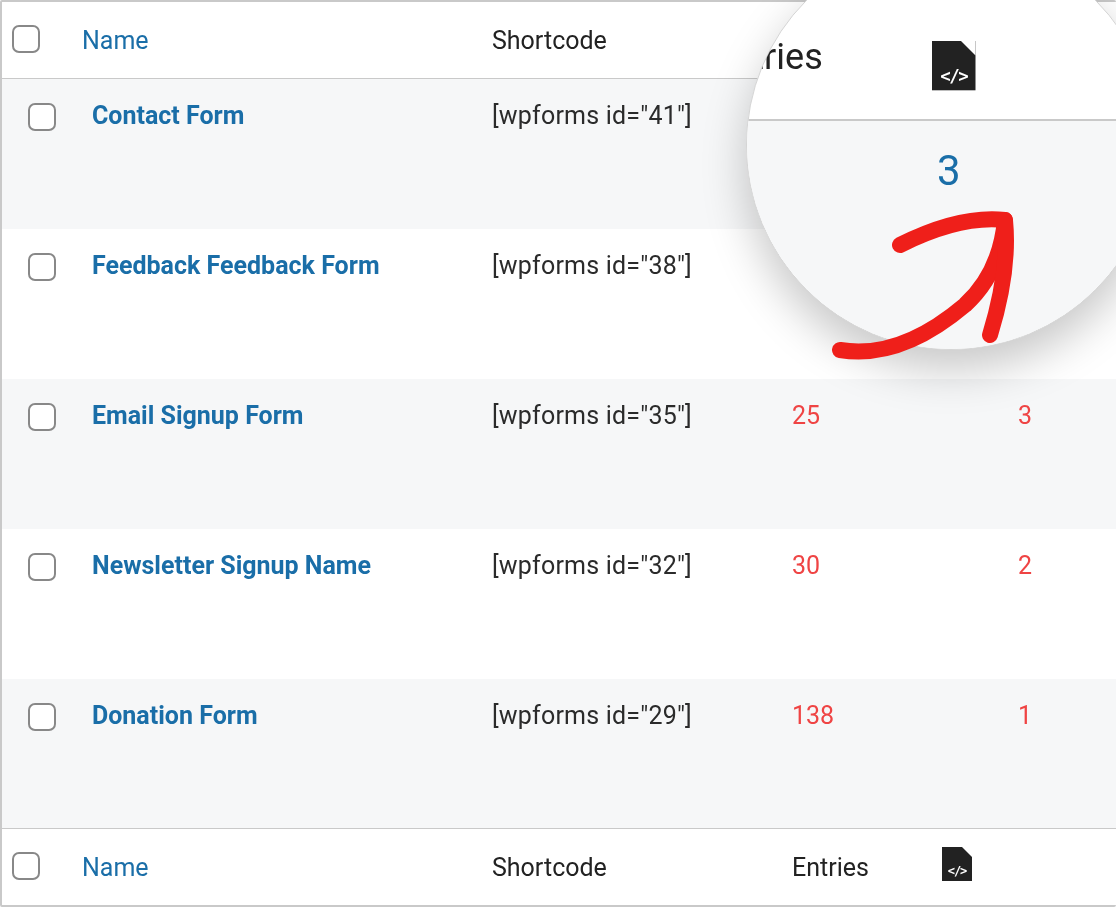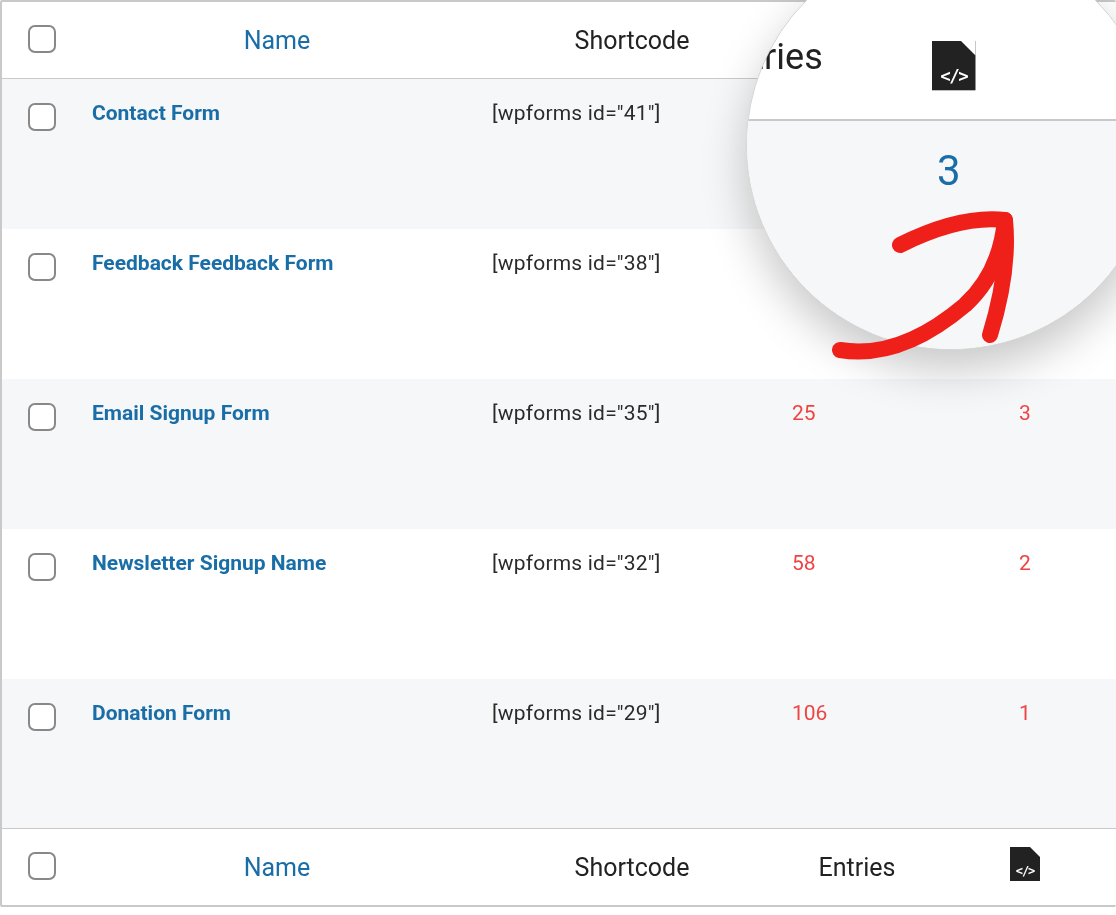--- a/index.html
+++ b/index.html
@@ -26,21 +26,21 @@
     table-layout: fixed;
   }
   table.forms col.c-cb   { width: 80px; }
   table.forms col.c-name { width: 400px; }
   table.forms col.c-sc   { width: 300px; }
   table.forms col.c-ent  { width: 150px; }
   table.forms col.c-loc  { width: 186px; }
 
   table.forms thead th,
   table.forms tfoot th {
-    text-align: center;
+    text-align: left;
     font-weight: 400;
     font-size: 25px;
     padding: 18px 10px;
     border-bottom: 1px solid #c9c9c9;
     background: #fff;
   }
   table.forms tfoot th {
     border-bottom: none;
     border-top: 1px solid #c9c9c9;
   }
@@ -49,21 +49,21 @@
     padding-left: 0;
   }
   table.forms thead th.th-name a,
   table.forms tfoot th.th-name a {
     color: #1a6ea8;
     text-decoration: none;
   }
   table.forms tbody td {
     vertical-align: top;
     padding: 22px 10px 0 10px;
-    font-size: 21px;
+    font-size: 25px;
     border-top: 1px solid transparent;
   }
   table.forms tbody tr {
     height: 150px;
     border-top: 1px solid #e3e3e3;
   }
   table.forms tbody tr:first-child {
     border-top: none;
   }
   table.forms tbody tr:nth-child(odd)  { background: #f6f7f8; }
@@ -240,28 +240,28 @@
             <td class="c-cb"><span class="cb"></span></td>
             <td class="c-name"><a href="#">Email Signup Form</a></td>
             <td class="c-sc">[wpforms id="35"]</td>
             <td class="c-ent"><a href="#">25</a></td>
             <td class="c-loc"><a href="#">3</a></td>
           </tr>
           <tr>
             <td class="c-cb"><span class="cb"></span></td>
             <td class="c-name"><a href="#">Newsletter Signup Name</a></td>
             <td class="c-sc">[wpforms id="32"]</td>
-            <td class="c-ent"><a href="#">58</a></td>
+            <td class="c-ent"><a href="#">30</a></td>
             <td class="c-loc"><a href="#">2</a></td>
           </tr>
           <tr>
             <td class="c-cb"><span class="cb"></span></td>
             <td class="c-name"><a href="#">Donation Form</a></td>
             <td class="c-sc">[wpforms id="29"]</td>
-            <td class="c-ent"><a href="#">106</a></td>
+            <td class="c-ent"><a href="#">138</a></td>
             <td class="c-loc"><a href="#">1</a></td>
           </tr>
         </tbody>
       <tfoot>
         <tr>
           <th class="th-cb">
             <span class="cb header"></span>
           </th>
           <th class="th-name">
             <a href="#">Name</a>

